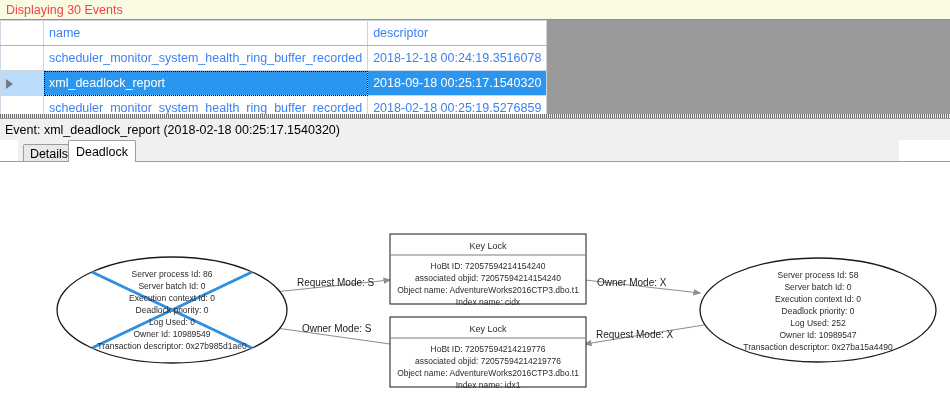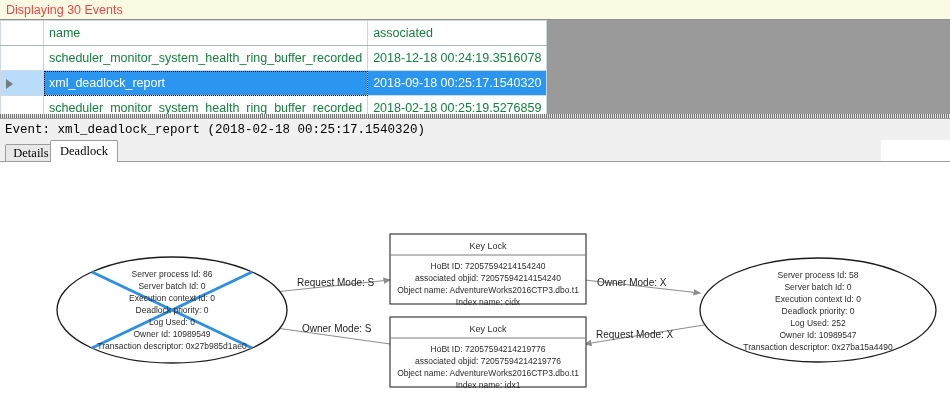--- a/index.html
+++ b/index.html
@@ -56,21 +56,21 @@
     border: 1px solid #d0d7e5;
     border-right: 1px solid #cdd3df;
     height: 24px;
     padding: 0 5px;
     font-weight: normal;
     font-size: 12.5px;
     text-align: left;
     white-space: nowrap;
     overflow: hidden;
     background: #ffffff;
-    color: #15803d;
+    color: #3b82f6;
   }
   .grid-table th {
     border-bottom: 1px solid #a9b3c4;
     background: #ffffff;
   }
   .col-sel { width: 32px; }
   .col-name { width: 276px; }
   .col-ts  { width: 162px; }
   .row-sel-cell {
     background: #ffffff;
@@ -109,31 +109,29 @@
     position: absolute;
     left: 0; top: 118px;
     width: 950px; height: 22px;
     background: #f0f0f0;
     border-top: 1px solid #9d9d9d;
     box-sizing: border-box;
     display: flex;
     align-items: center;
     padding-left: 5px;
     font-size: 12.5px;
-    font-family: Liberation Mono, monospace;
   }
 
   
   .tabstrip {
     position: absolute;
-    left: 0; top: 140px;
+    left: 18px; top: 140px;
     width: 881px; height: 22px;
     background: #f0f0f0;
     box-sizing: border-box;
-    font-family: Liberation Serif, serif;
   }
   .tab {
     position: absolute;
     bottom: 0;
     box-sizing: border-box;
     display: flex;
     align-items: center;
     justify-content: center;
     font-size: 12.5px;
     color: #000;
@@ -216,21 +214,21 @@
   <div class="events-banner">
     <span>Displaying 30 Events</span>
   </div>
 
   <div class="grid">
     <table class="grid-table">
       <thead>
         <tr>
           <th class="col-sel"></th>
           <th class="col-name">name</th>
-          <th class="col-ts">associated</th>
+          <th class="col-ts">descriptor</th>
         </tr>
       </thead>
       <tbody>
         <tr>
           <td class="col-sel row-sel-cell"></td>
           <td class="col-name data-cell first-data">scheduler_monitor_system_health_ring_buffer_recorded</td>
           <td class="col-ts data-cell">2018-12-18 00:24:19.3516078</td>
         </tr>
         <tr class="selected">
           <td class="col-sel row-sel-cell">

